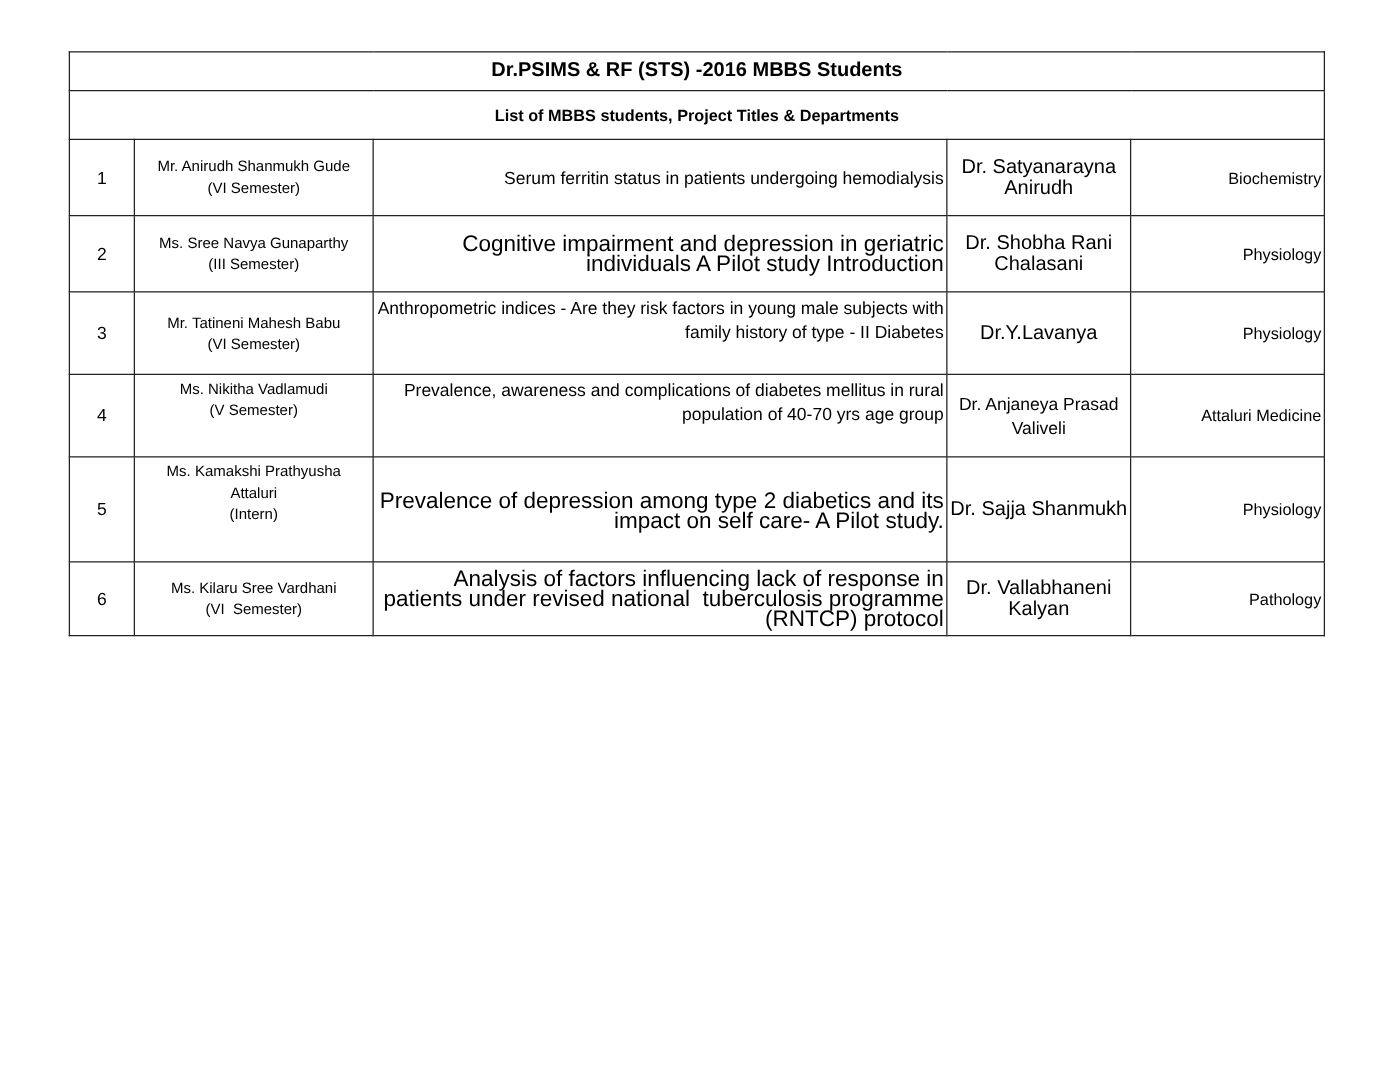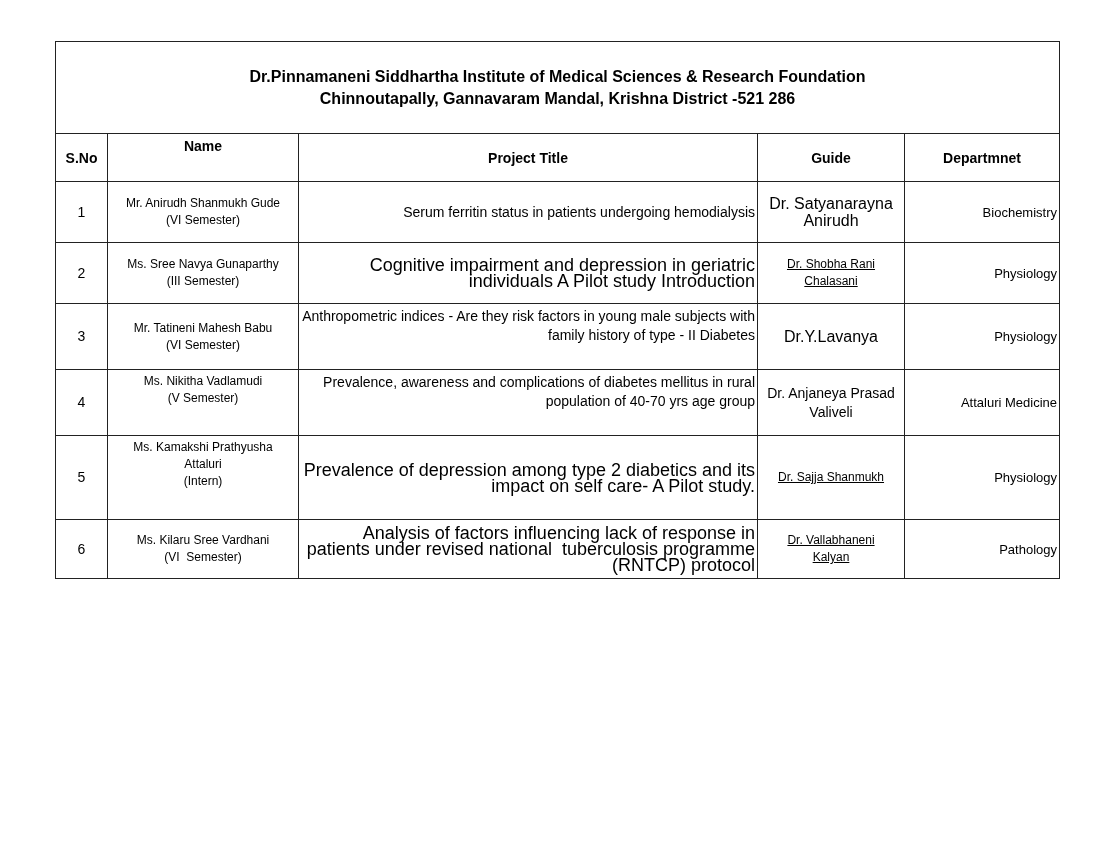--- a/index.html
+++ b/index.html
@@ -22,21 +22,21 @@
   .batch { height: 30px; font-weight: bold; font-size: 16px; }
   .list { height: 38px; font-weight: bold; font-size: 13px; }
   .hdr td { height: 43px; font-weight: bold; font-size: 14px; }
   .hdr .name-hdr { vertical-align: top; padding-top: 4px; }
   .row td { font-size: 13px; line-height: 17px; }
   .row .sno { font-size: 14px; }
   .row .title { text-align: right; }
   .row .title.big { font-size: 14px; line-height: 19px; }
   .row .title.small { font-size: 18px; line-height: 16px; }
   .row .guide { font-size: 16px; }
-  .row .guide.small { font-size: 12px; text-decoration: underline; }
+  .row .guide.small { font-size: 16px; }
   .row .dept { font-size: 13px; text-align: right; }
   .row .name { font-size: 12px; line-height: 17px; }
   .r1 td { height: 60px; }
   .r2 td { height: 60px; }
   .r3 td { height: 62px; }
   .r4 td { height: 62px; }
   .r5 td { height: 80px; }
   .r6 td { height: 58px; }
 </style>
 </head>
@@ -44,32 +44,25 @@
 
 <table class="sheet">
   <colgroup>
     <col style="width:52px">
     <col style="width:191px">
     <col style="width:459px">
     <col style="width:147px">
     <col style="width:155px">
   </colgroup>
   <tbody>
-      <tr>
-    <td colspan="5" class="inst">
-      <div>Dr.Pinnamaneni Siddhartha Institute of Medical Sciences &amp; Research Foundation</div>
-      <div>Chinnoutapally, Gannavaram Mandal, Krishna District -521 286</div>
-    </td>
+  <tr>
+    <td colspan="5" class="batch">Dr.PSIMS &amp; RF (STS) -2016 MBBS Students</td>
   </tr>
-  <tr class="hdr">
-    <td>S.No</td>
-    <td class="name-hdr">Name</td>
-    <td>Project Title</td>
-    <td>Guide</td>
-    <td>Departmnet</td>
+  <tr>
+    <td colspan="5" class="list">List of MBBS students, Project Titles &amp; Departments</td>
   </tr>
 
   <tr class="row r1">
     <td class="sno">1</td>
     <td class="name">
       <div>Mr. Anirudh Shanmukh Gude</div>
       <div>(VI Semester)</div>
     </td>
     <td class="title big">Serum ferritin status in patients undergoing hemodialysis</td>
     <td class="guide">

